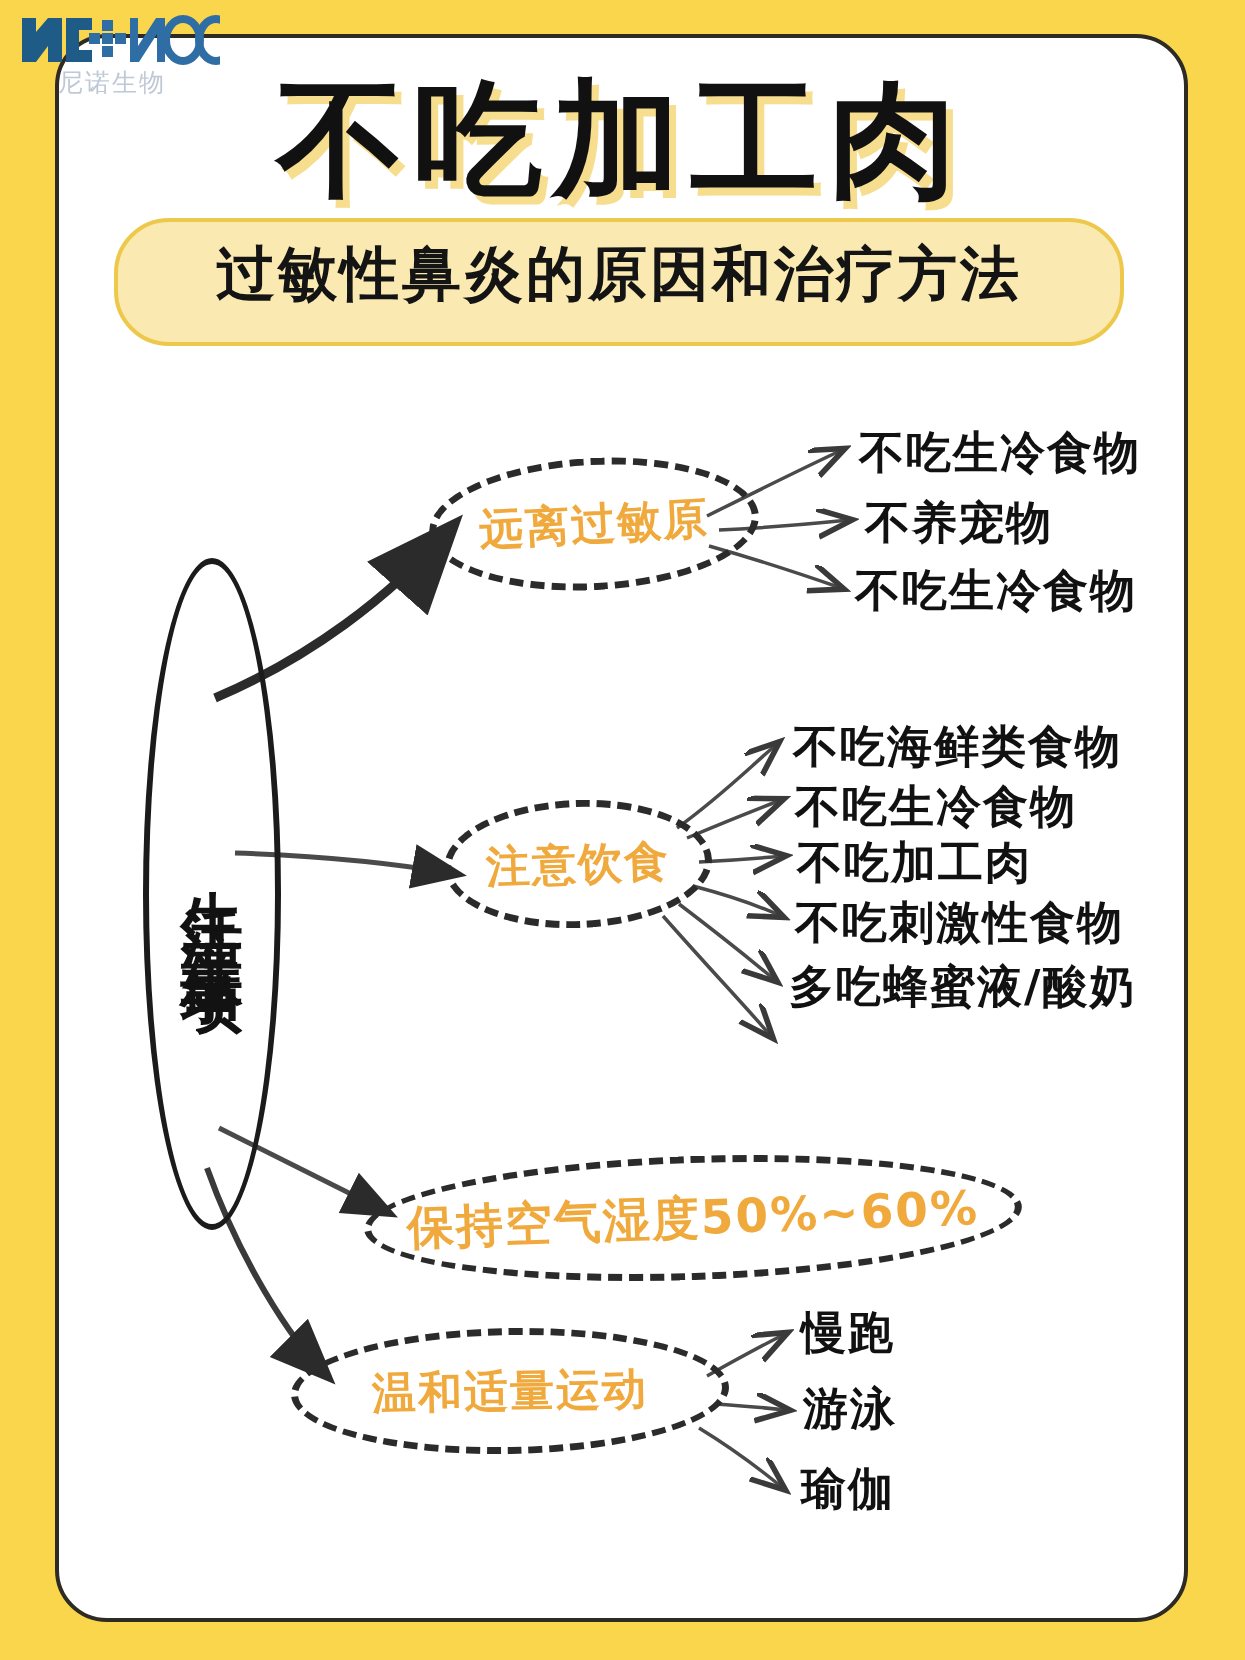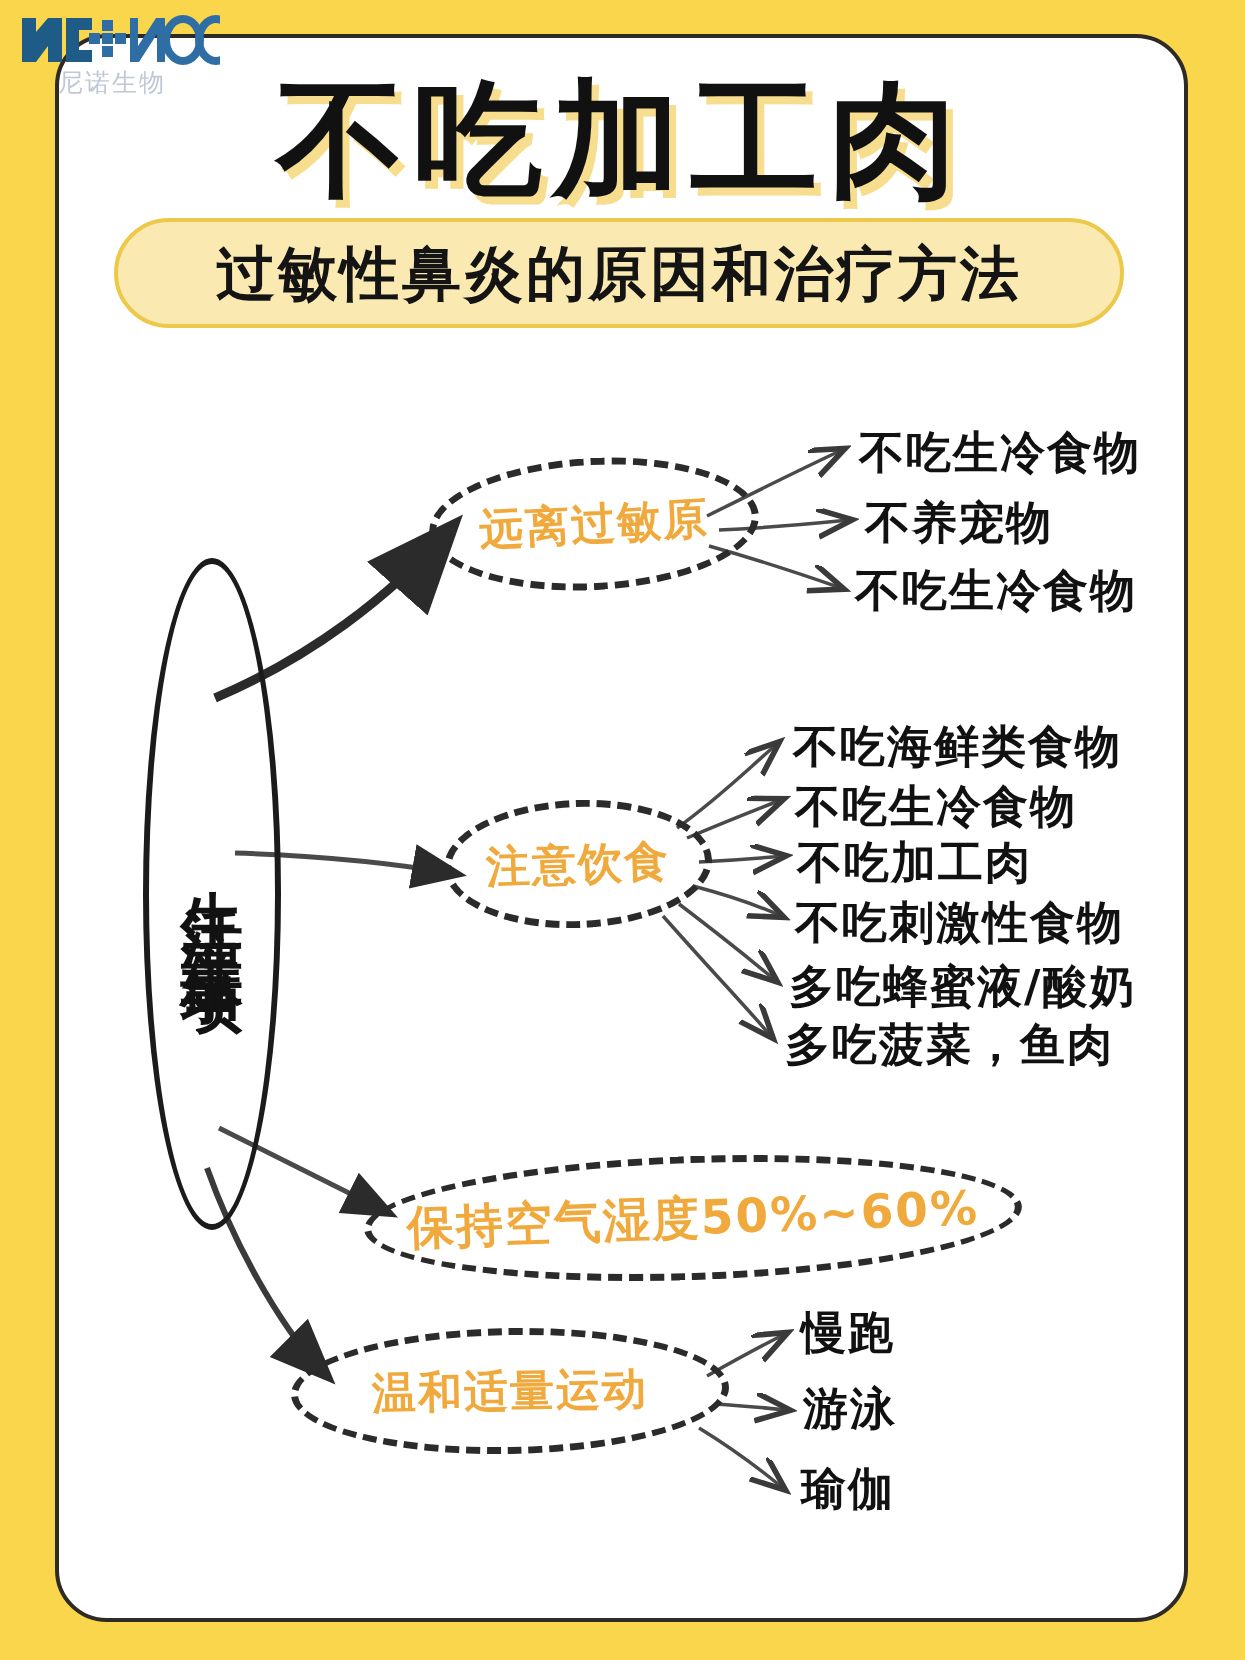--- a/index.html
+++ b/index.html
@@ -71,21 +71,21 @@
     font-family: "DejaVu Sans", "Liberation Sans", sans-serif;
     white-space: nowrap;
   }
 
   
   #subtitle-pill {
     position: absolute;
     left: 55px;
     top: 180px;
     width: 1010px;
-    height: 110px;
+    height: 128px;
     background: #fae9b0;
     border: 4px solid #edc84a;
     border-radius: 55px;
     box-sizing: border-box;
   }
   #subtitle-text {
     position: absolute;
     left: 0;
     top: 0;
     width: 100%;
@@ -260,21 +260,20 @@
       <div class="leaf" style="left:796px; top:530px;">不吃生冷食物</div>
 
       <div class="node branch" id="node-diet">
         <span class="label">注意饮食</span>
       </div>
       <div class="leaf" style="left:734px; top:686px;text-align:right;">不吃海鲜类食物</div>
       <div class="leaf" style="left:738px; top:802px;">不吃加工肉</div>
       <div class="leaf" style="left:736px; top:746px;">不吃生冷食物</div>
       <div class="leaf" style="left:736px; top:862px;">不吃刺激性食物</div>
       <div class="leaf" style="left:730px; top:926px;">多吃蜂蜜液/酸奶</div>
-      <div class="leaf" style="left:726px; top:984px;">多吃菠菜，鱼肉</div>
 
       <div class="node branch" id="node-humid">
         <span class="label">保持空气湿度50%~60%</span>
       </div>
 
       <div class="node branch" id="node-exercise">
         <span class="label">温和适量运动</span>
       </div>
       <div class="leaf" style="left:742px; top:1272px;">慢跑</div>
       <div class="leaf" style="left:744px; top:1348px;">游泳</div>

